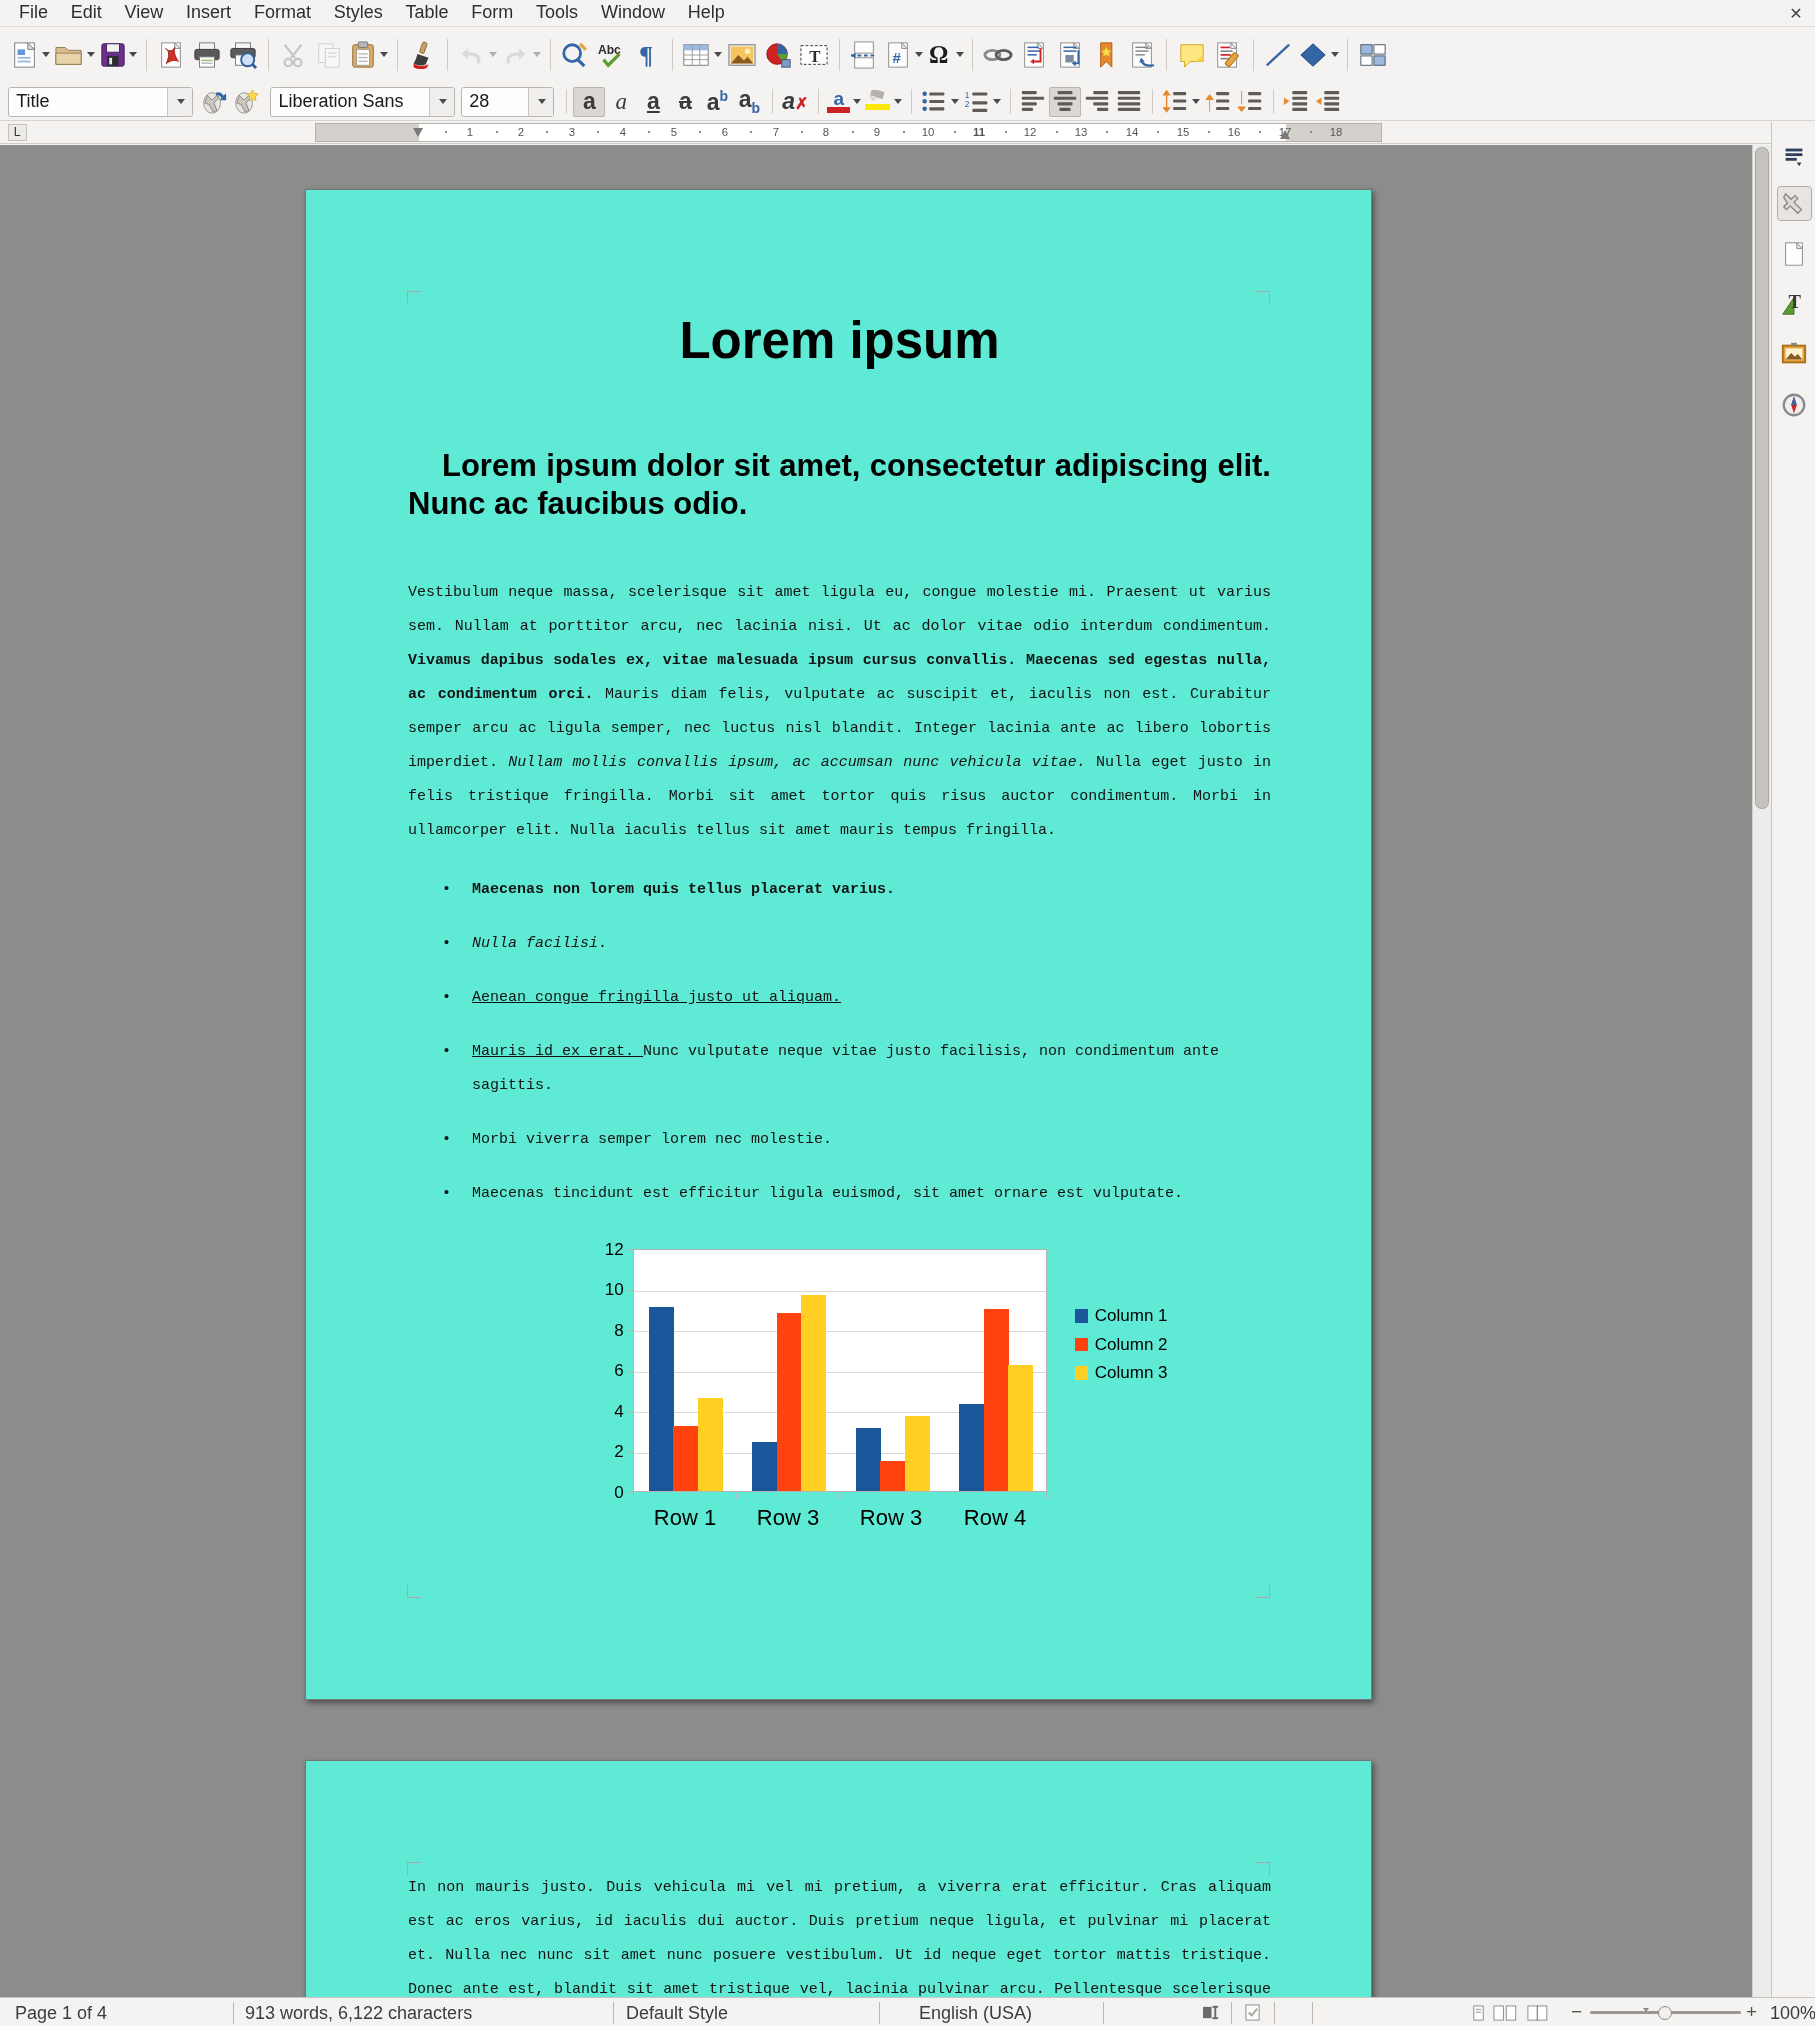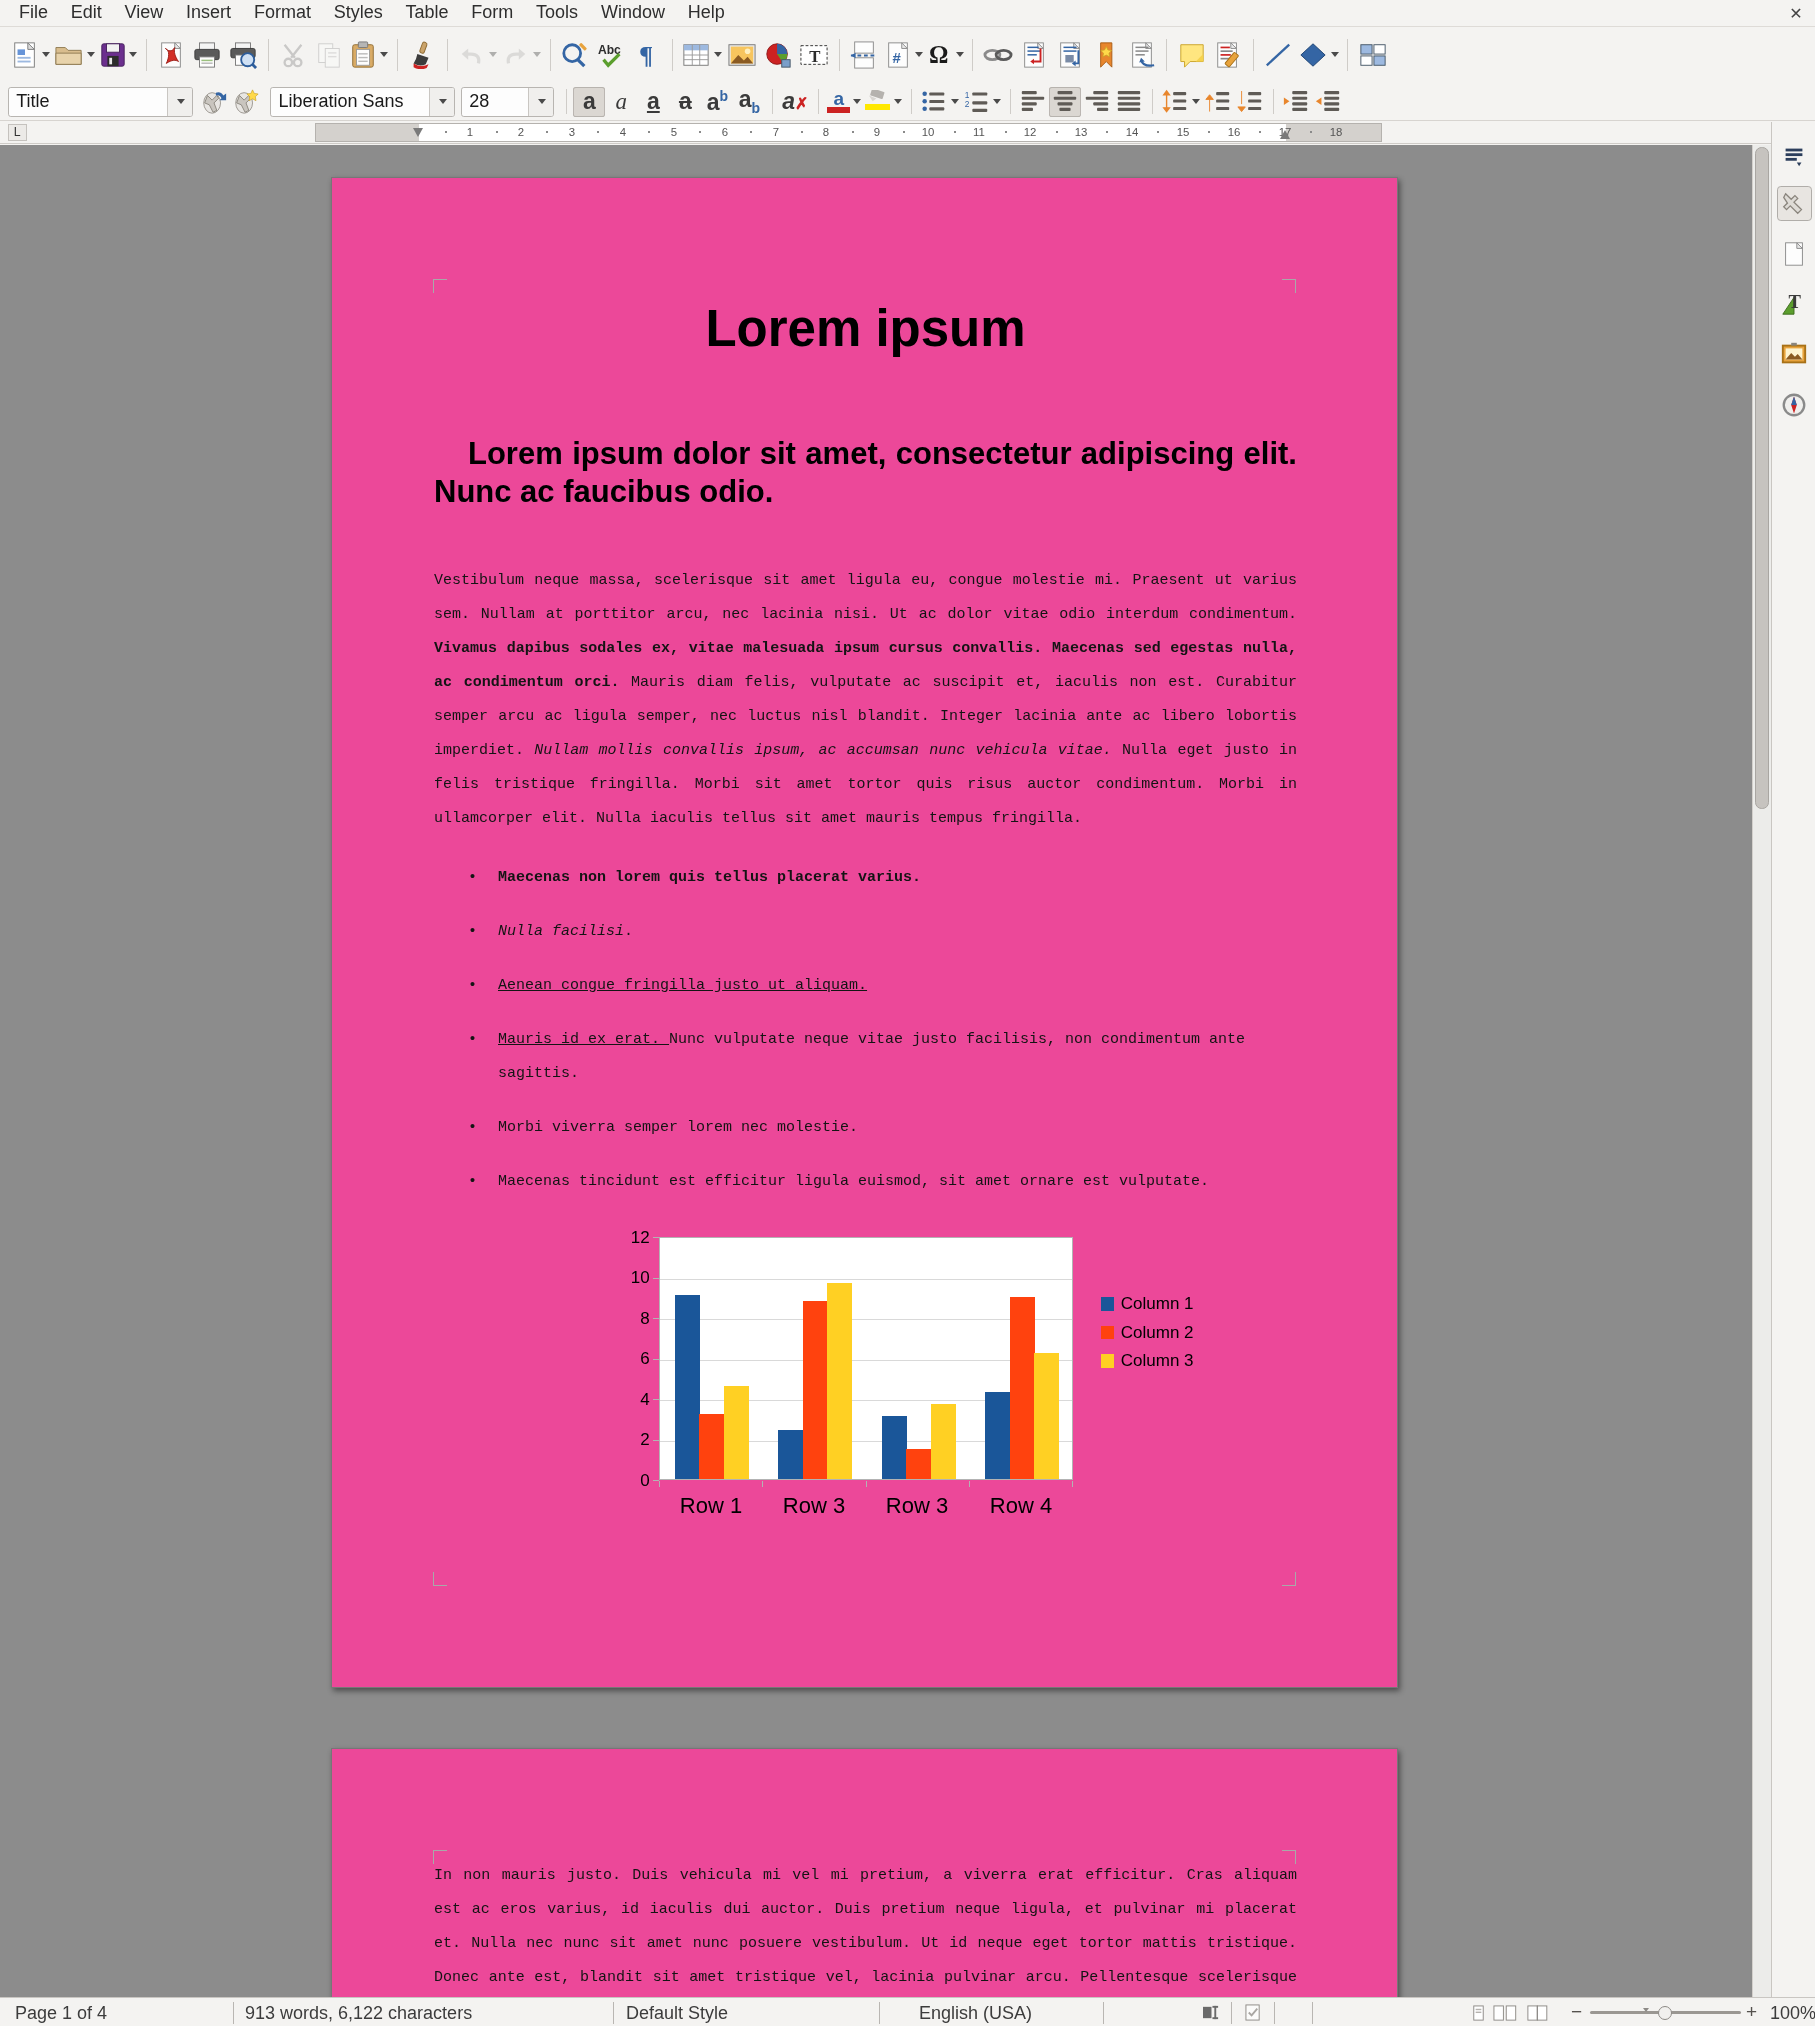--- a/index.html
+++ b/index.html
@@ -33,21 +33,21 @@
   .ruler { position:absolute; left:315px; top:1.9px; width:1067px; height:19px; background:#d4d1cd; border:0.9px solid #b5b2ae; }
   .ruler-active { position:absolute; left:103px; top:0; width:867px; height:17px; background:#ffffff; }
   .ruler-num { position:absolute; top:1.9px; font-size:11.4px; color:#555; transform:translateX(-50%); }
   .ruler-dot { position:absolute; top:7.6px; width:1.9px; height:1.9px; background:#8a8a8a; }
   .indent-marker { position:absolute; top:3.8px; width:0; height:0; }
   .im-left { left:97px; border-left:5.7px solid transparent; border-right:5.7px solid transparent; border-top:9.5px solid #7a7a7a; }
   .im-right { left:964px; border-left:5.7px solid transparent; border-right:5.7px solid transparent; border-bottom:9.5px solid #7a7a7a; top:6.6px; }
 
   
   .doc-area { position:absolute; left:0; top:145px; width:1771px; height:1852px; background:#8c8c8c; overflow:hidden; }
-  .page { position:absolute; left:331px; width:1067px; background:#ec4899; border:0.9px solid #777; box-shadow:1.9px 2.8px 5.7px rgba(0,0,0,.45); }
+  .page { position:absolute; left:305px; width:1067px; background:#5eead4; border:0.9px solid #777; box-shadow:1.9px 2.8px 5.7px rgba(0,0,0,.45);margin-top:12px; }
   .page1 { top:32px; height:1511px; }
   .page2 { top:1603px; height:568px; }
   .corner { position:absolute; width:14px; height:14px; }
   .corner.tl { border-top:0.9px solid #a9a9a9; border-left:0.9px solid #a9a9a9; }
   .corner.tr { border-top:0.9px solid #a9a9a9; border-right:0.9px solid #a9a9a9; }
   .corner.bl { border-bottom:0.9px solid #a9a9a9; border-left:0.9px solid #a9a9a9; }
   .corner.br { border-bottom:0.9px solid #a9a9a9; border-right:0.9px solid #a9a9a9; }
 
   .doc-title { position:absolute; left:102px; top:121px; width:863px; text-align:center; font-size:51px; font-weight:bold; color:#000; }
   .doc-subtitle { position:absolute; left:102px; top:257px; width:863px; font-size:31px; font-weight:bold; line-height:1.22; color:#000; text-align:justify; text-indent:34px; }
@@ -663,21 +663,21 @@
           <div class="ruler-num" style="left: 409px;">6</div>
           <div class="ruler-dot" style="left: 383px;"></div>
           <div class="ruler-num" style="left: 460px;">7</div>
           <div class="ruler-dot" style="left: 434px;"></div>
           <div class="ruler-num" style="left: 510px;">8</div>
           <div class="ruler-dot" style="left: 485px;"></div>
           <div class="ruler-num" style="left: 561px;">9</div>
           <div class="ruler-dot" style="left: 536px;"></div>
           <div class="ruler-num" style="left: 612px;">10</div>
           <div class="ruler-dot" style="left: 587px;"></div>
-          <div class="ruler-num" style="left: 663px;">11</div>
+          <div class="ruler-num" style="left: 663px; font-weight: bold;">11</div>
           <div class="ruler-dot" style="left: 638px;"></div>
           <div class="ruler-num" style="left: 714px;">12</div>
           <div class="ruler-dot" style="left: 689px;"></div>
           <div class="ruler-num" style="left: 765px;">13</div>
           <div class="ruler-dot" style="left: 740px;"></div>
           <div class="ruler-num" style="left: 816px;">14</div>
           <div class="ruler-dot" style="left: 790px;"></div>
           <div class="ruler-num" style="left: 867px;">15</div>
           <div class="ruler-dot" style="left: 841px;"></div>
           <div class="ruler-num" style="left: 918px;">16</div>

